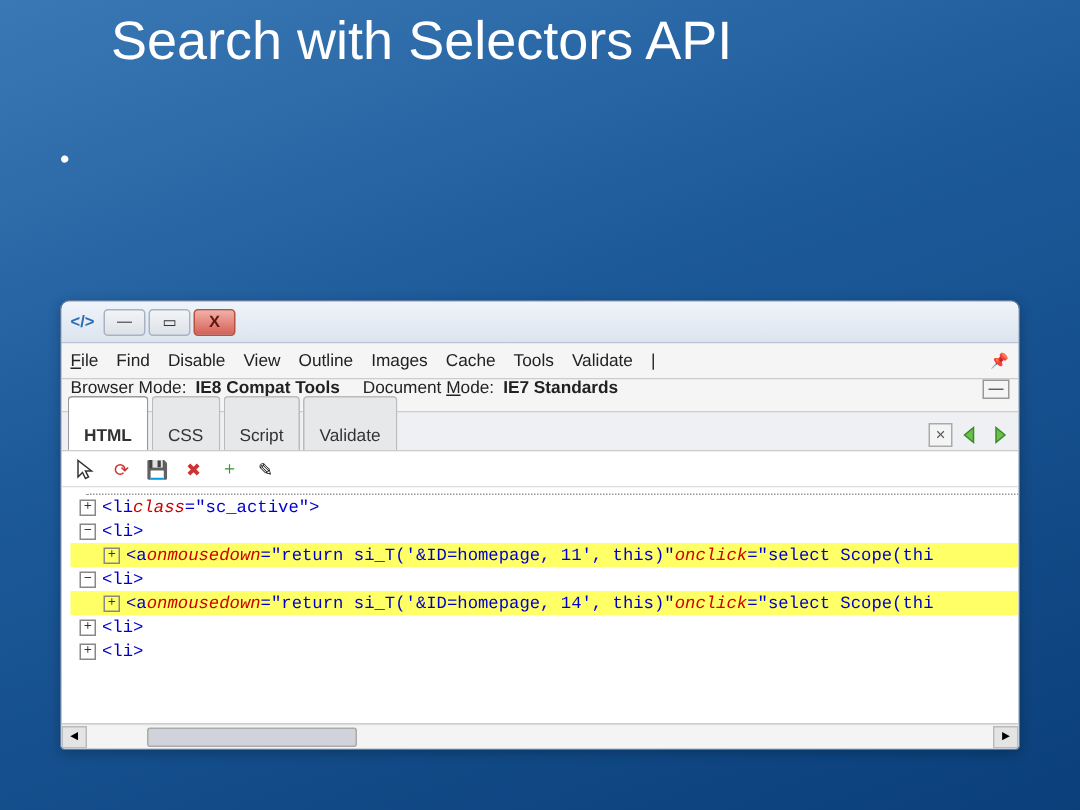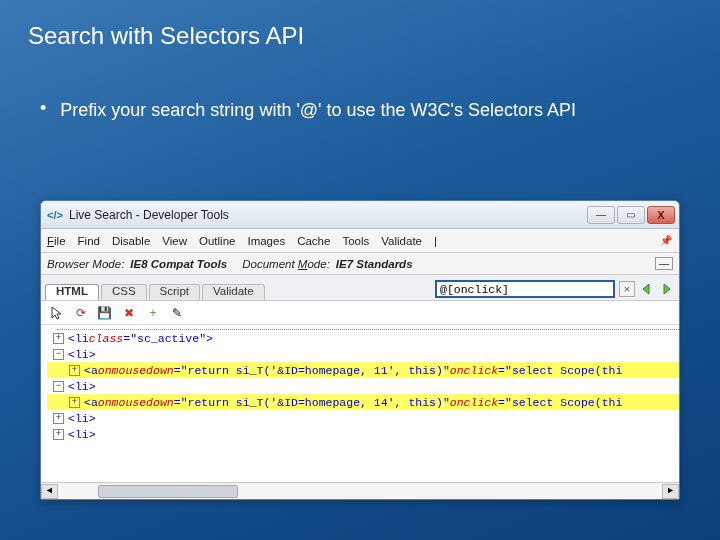--- a/index.html
+++ b/index.html
@@ -4,22 +4,23 @@
 <style>
   * { margin: 0; padding: 0; box-sizing: border-box; }
   body {
     width: 720px; height: 540px;
     background: linear-gradient(160deg, #3a78b5 0%, #1d5a9a 40%, #0a3f7a 100%);
     font-family: Arial, sans-serif;
     overflow: hidden;
     position: relative;
   }
   .slide-title {
-    color: #fff; font-size: 24px; font-weight: 400;
-    padding: 22px 0 0 28px;
+    color: #fff; font-size: 36px; font-weight: 400;
+    padding: 6px 0 0 28px;
+    margin-left: 46px;
   }
   .bullet {
     color: #fff; font-size: 18px;
     padding: 48px 60px 0 40px;
     display: flex; gap: 14px;
   }
   .bullet .dot { font-size: 18px; }
   .bullet .txt { line-height: 1.35; }
 
   .window {
@@ -62,34 +63,34 @@
     border-bottom:1px solid #ccc;
     display:flex; align-items:center; padding:0 6px; gap:12px;
     font-size:11.5px; color:#222;
   }
   .menubar span u { text-decoration: underline; }
   .menubar .pin { margin-left:auto; font-size:10px; color:#666;}
 
   .modebar {
     height: 22px; background:#f5f5f5;
     border-bottom:1px solid #ccc;
-    display:flex; align-items:center; padding:0 6px; gap:6px;
-    font-size:11.5px; color:#222;font-style:italic;
+    display:flex; align-items:flex-start; padding:0 6px; gap:6px;
+    font-size:11.5px; color:#222;
   }
   .modebar b { font-weight: 600; }
   .modebar .collapse { margin-left:auto; font-size:10px; border:1px solid #999; padding:0 3px;}
 
   .tabrow {
     height: 26px; background:#eef0f3;
     border-bottom:1px solid #ccc;
     display:flex; align-items:flex-end; padding:0 4px; gap:2px;
     font-size:11.5px;
   }
   .tab {
-    padding: 0 10px 3px;
+    padding: 20px 10px 3px;
     border:1px solid #bbb; border-bottom:none;
     background:#e6e8ea; border-radius:3px 3px 0 0;
     color:#333;
   }
   .tab.active { background:#fff; font-weight:600; border-color:#999;}
   .searchwrap {
     margin-left:auto; display:flex; align-items:center; gap:4px;
     padding-bottom:2px;
   }
   .searchbox {
@@ -139,28 +140,26 @@
   .scrollbar .thumb { position:absolute; left:40px; width:140px; top:1px; height:13px; background:#d0d4da; border:1px solid #aaa; border-radius:2px;}
   .dotted { border-top:1px dotted #999; margin-left:10px;}
 </style>
 </head>
 <body>
 
 <div class="slide-title">Search with Selectors API</div>
 
 <div class="bullet">
   <span class="dot">•</span>
-  <span class="txt">Prefix your search string with '@' to use the W3C's Selectors API</span>
 </div>
 
 <div class="window">
 
   <div class="titlebar">
     <div class="ico">&lt;/&gt;</div>
-    <div class="title">Live Search - Developer Tools</div>
     <div class="winbtns">
       <div class="winbtn">
           <span>—</span>
         </div>
       <div class="winbtn">
           <span>▭</span>
         </div>
       <div class="winbtn close">
           <span>X</span>
         </div>
@@ -189,21 +188,20 @@
     <b>IE7 Standards</b>
     <span class="collapse">—</span>
   </div>
 
   <div class="tabrow">
     <div class="tab active">HTML</div>
     <div class="tab">CSS</div>
     <div class="tab">Script</div>
     <div class="tab">Validate</div>
     <div class="searchwrap">
-      <input class="searchbox" value="@[onclick]" style="">
       <div class="sx">×</div>
       <div class="navbtn">
         <svg width="16" height="14">
             <path d="M10 2 L4 7 L10 12 Z" fill="#6bbf4b" stroke="#3a8a2a"></path>
           </svg>
       </div>
       <div class="navbtn">
         <svg width="16" height="14">
             <path d="M5 2 L11 7 L5 12 Z" fill="#6bbf4b" stroke="#3a8a2a"></path>
           </svg>

